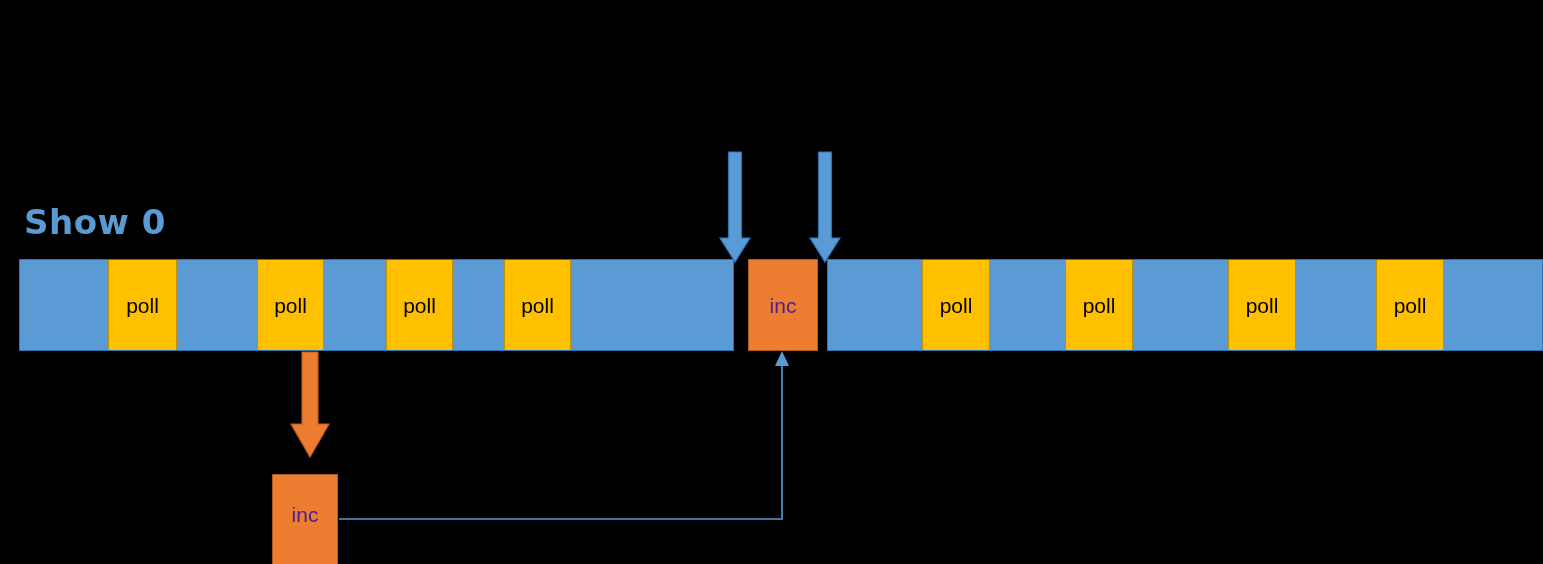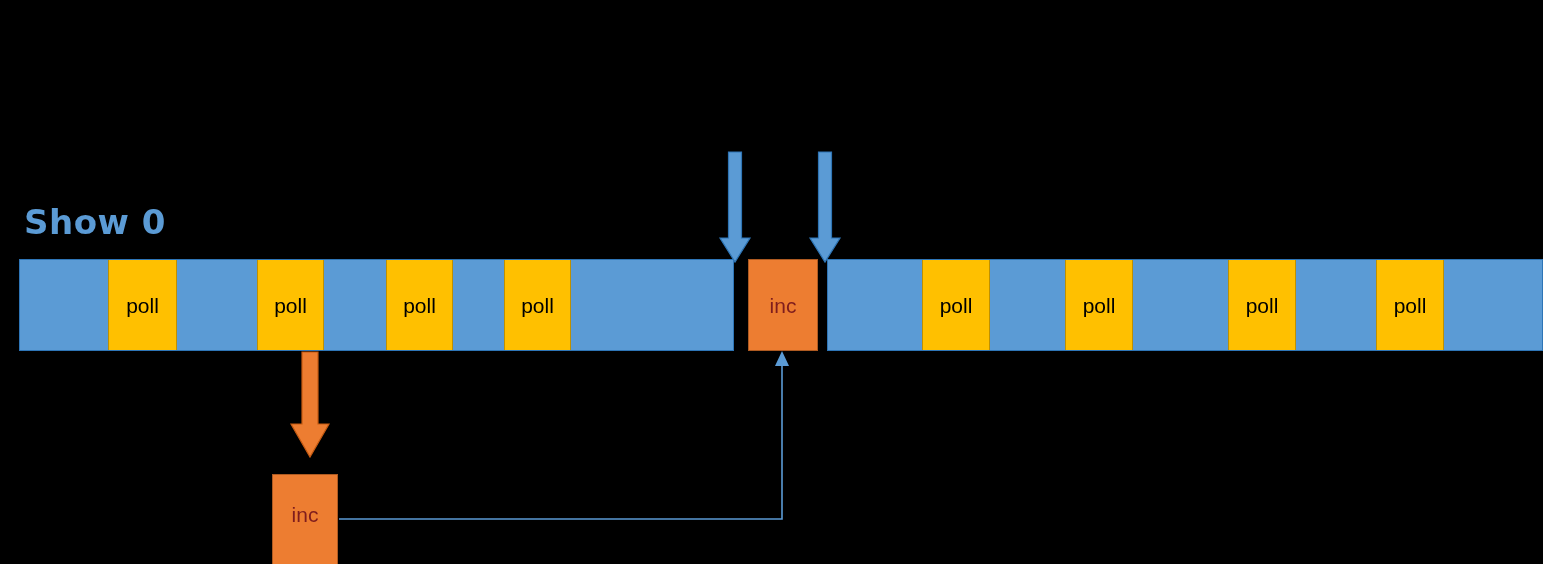--- a/index.html
+++ b/index.html
@@ -57,21 +57,21 @@
     position: absolute;
     box-sizing: border-box;
     background: #ED7D31;
     border: 1px solid #AE5A21;
     display: flex;
     align-items: center;
     justify-content: center;
   }
   .inc-box .inc-label {
     font-size: 21px;
-    color: #7f1d1d;
+    color: #4c1d95;
     font-family: "Liberation Sans", sans-serif;
     line-height: 1;
   }
 
   
   .show-label {
     position: absolute;
     font-size: 34px;
     font-weight: bold;
     color: #5B9BD5;

